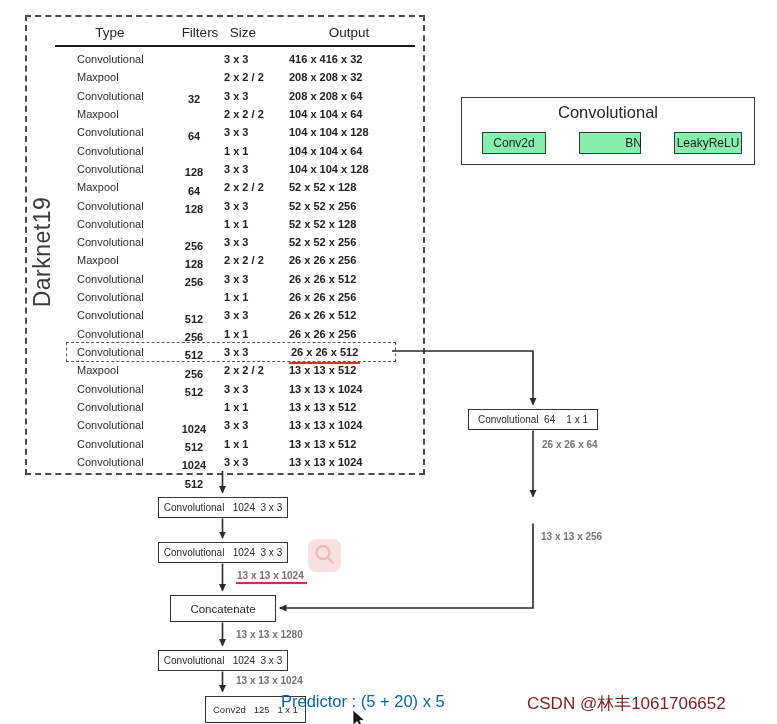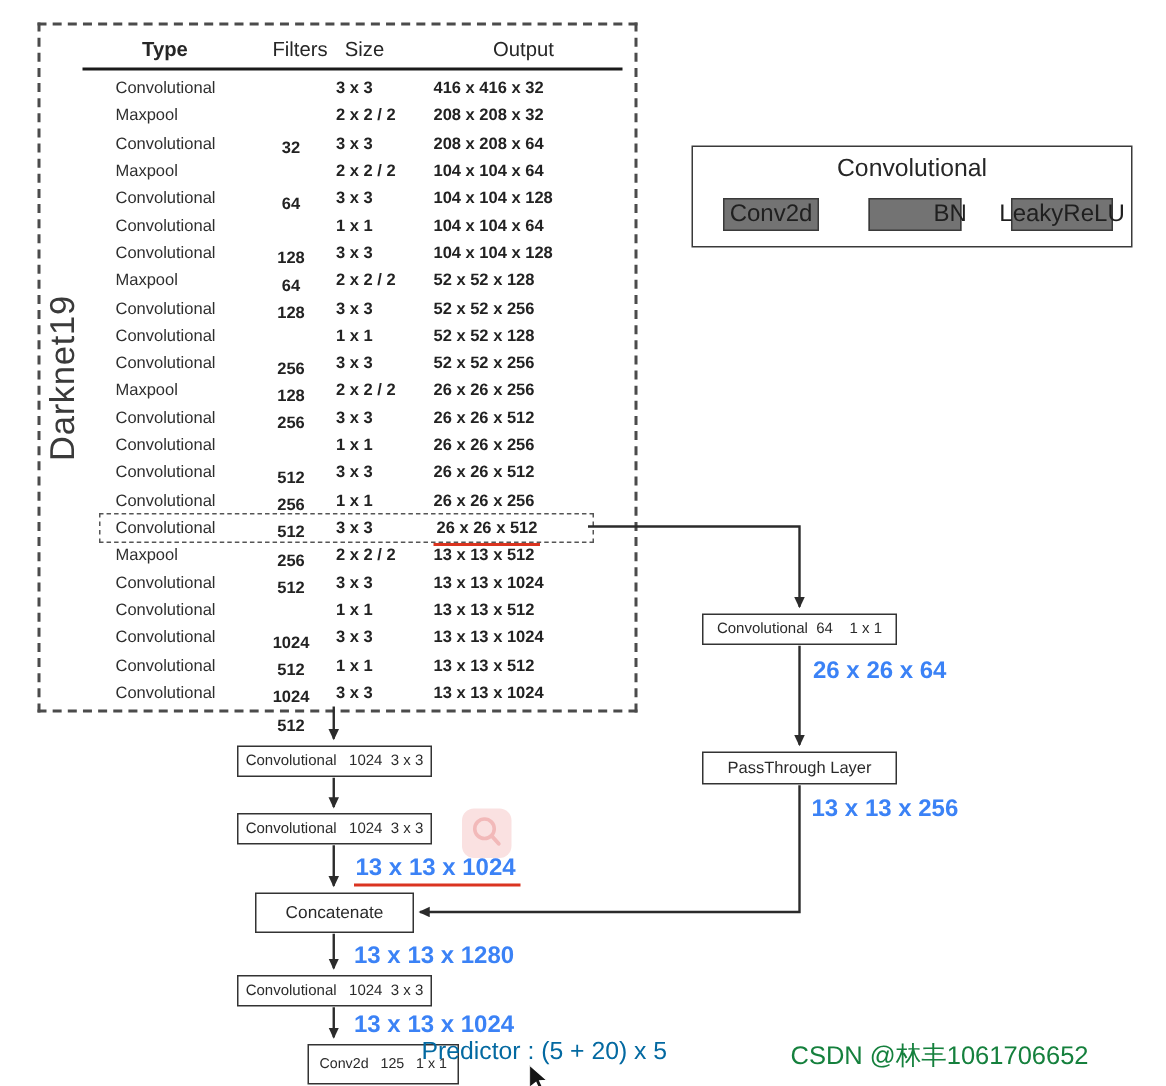--- a/index.html
+++ b/index.html
@@ -5,21 +5,21 @@
   html,body{margin:0;padding:0;background:#fff;}
   #stage{position:relative;width:777px;height:724px;background:#ffffff;overflow:hidden;
          font-family:"Liberation Sans",sans-serif;color:#1f1f1f;}
 
   
   .net-box{position:absolute;left:25px;top:15px;width:400px;height:460px;
            border:2px dashed #4b4b4b;box-sizing:border-box;background:#fff;}
   .darknet-label{position:absolute;left:42px;top:252px;transform:translate(-50%,-50%) rotate(-90deg);
                  font-size:23px;color:#3a3a3a;white-space:nowrap;letter-spacing:.5px;}
   .thead{position:absolute;top:6px;height:20px;line-height:20px;font-size:13.5px;color:#262626;text-align:center;}
-  .h-type{left:28px;width:110px;font-weight:bold;}
+  .h-type{left:28px;width:110px;}
   .h-filters{left:118px;width:110px;}
   .h-size{left:171px;width:90px;}
   .h-output{left:257px;width:130px;}
   .head-rule{position:absolute;left:28px;top:28px;width:360px;height:2px;background:#1a1a1a;}
   .rows{position:absolute;left:0;top:33px;width:396px;}
   .row{position:relative;height:18.32px;}
   .cell{position:absolute;top:0;height:18.32px;line-height:18.32px;font-size:11px;white-space:nowrap;}
   .c-type{left:50px;width:105px;text-align:left;color:#2e2e2e;}
   .c-filters{left:137px;width:60px;text-align:center;font-weight:bold;color:#222;margin-top:40px;}
   .c-size{left:197px;width:78px;text-align:left;font-weight:bold;color:#222;}
@@ -27,46 +27,46 @@
   .row.hl::after{content:"";position:absolute;left:39px;top:-1px;width:328px;height:18px;
                  border:1.5px dashed #555;pointer-events:none;}
   .c-output span{display:inline-block;}
   .c-output span.red-u{border-bottom:2.5px solid #da3420;padding:0 2px 1px 2px;}
 
   
   .legend{position:absolute;left:461px;top:97px;width:294px;height:68px;
           border:1.5px solid #3a3a3a;box-sizing:border-box;background:#fff;}
   .legend-title{position:absolute;left:0;top:5px;width:100%;text-align:center;font-size:16.5px;color:#262626;}
   .step-box{position:absolute;top:34px;height:22px;border:1.5px solid #3a3a3a;box-sizing:border-box;
-            display:flex;align-items:center;justify-content:center;font-size:16px;background:#737373;}
+            display:flex;align-items:center;justify-content:center;font-size:12px;background:#86efac;}
   .sb-conv2d{left:20px;width:64px;}
   .sb-bn{left:117px;width:62px;padding-left:47px;}
   .sb-lrelu{left:212px;width:68px;}
 
   
   .fbox{position:absolute;border:1.5px solid #333;box-sizing:border-box;background:#fff;
         display:flex;align-items:center;justify-content:center;font-size:10px;color:#2a2a2a;white-space:pre;}
   .b-conv-a{left:158px;top:497px;width:130px;height:21px;}
   .b-conv-b{left:158px;top:542px;width:130px;height:21px;}
   .b-concat{left:170px;top:595px;width:106px;height:27px;font-size:11.5px;}
   .b-conv-c{left:158px;top:650px;width:130px;height:21px;}
   .b-conv2d{left:173px;top:696px;width:101px;height:27px;font-size:9.5px;margin-left:32px;}
   .b-conv64{left:468px;top:409px;width:130px;height:21px;}
   .b-pass{left:468px;top:501px;width:130px;height:22px;font-size:11px;}
 
-  .dim{position:absolute;font-size:16px;font-weight:bold;color:#3b82f6;white-space:nowrap;}
+  .dim{position:absolute;font-size:10px;font-weight:bold;color:#737373;white-space:nowrap;}
   .d-2664{left:542px;top:439px;}
   .d-13256{left:541px;top:531px;}
   .d-131024a{left:236px;top:570px;border-bottom:2.5px solid #da3420;padding:0 3px 1px 1px;}
   .d-131280{left:236px;top:629px;}
   .d-131024b{left:236px;top:675px;}
   .predictor{position:absolute;left:281px;top:692px;font-size:16.5px;color:#0369a1;white-space:nowrap;}
 
   
-  .csdn{position:absolute;left:527px;top:692px;font-size:17px;color:#15803d;white-space:nowrap;}
+  .csdn{position:absolute;left:527px;top:692px;font-size:17px;color:#7f1d1d;white-space:nowrap;}
   .magnifier{position:absolute;left:308px;top:539px;width:33px;height:33px;border-radius:8px;background:#fae1e1;}
   .cursor{position:absolute;left:353px;top:710px;}
   svg.overlay{position:absolute;left:0;top:0;pointer-events:none;}
 </style>
 </head>
 <body>
 
 <div id="stage">
 
   <div class="net-box">
@@ -266,21 +266,20 @@
     <div class="step-box sb-bn">BN</div>
     <div class="step-box sb-lrelu">LeakyReLU</div>
   </div>
 
   <div class="fbox b-conv-a">Convolutional   1024  3 x 3</div>
   <div class="fbox b-conv-b">Convolutional   1024  3 x 3</div>
   <div class="fbox b-concat">Concatenate</div>
   <div class="fbox b-conv-c">Convolutional   1024  3 x 3</div>
   <div class="fbox b-conv2d">Conv2d   125   1 x 1</div>
   <div class="fbox b-conv64">Convolutional  64    1 x 1</div>
-  <div class="fbox b-pass">PassThrough Layer</div>
 
   <div class="dim d-2664">26 x 26 x 64</div>
   <div class="dim d-13256">13 x 13 x 256</div>
   <div class="dim d-131024a">13 x 13 x 1024</div>
   <div class="dim d-131280">13 x 13 x 1280</div>
   <div class="dim d-131024b">13 x 13 x 1024</div>
   <div class="predictor">Predictor : (5 + 20) x 5</div>
 
   <div class="csdn">CSDN @林丰1061706652</div>
   <div class="magnifier">

